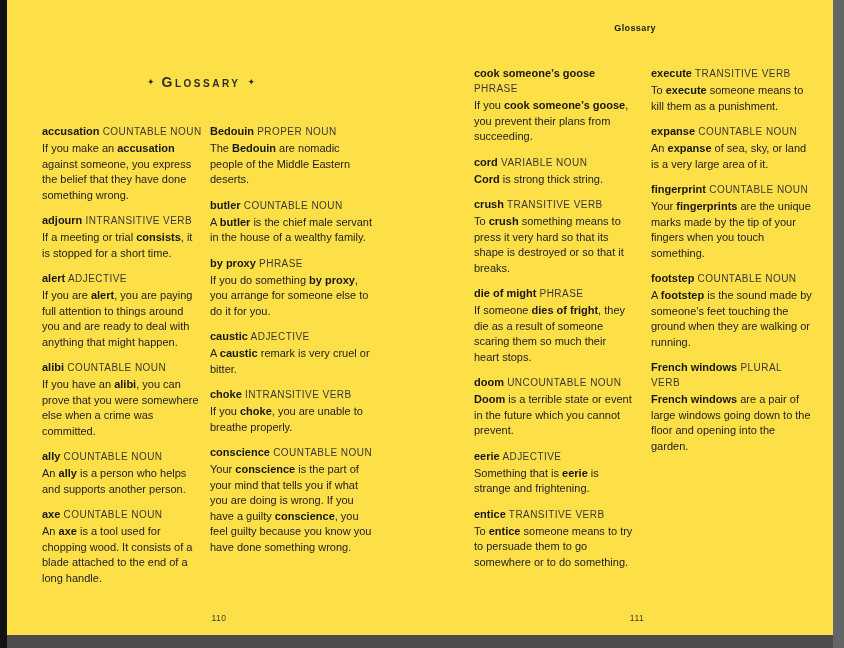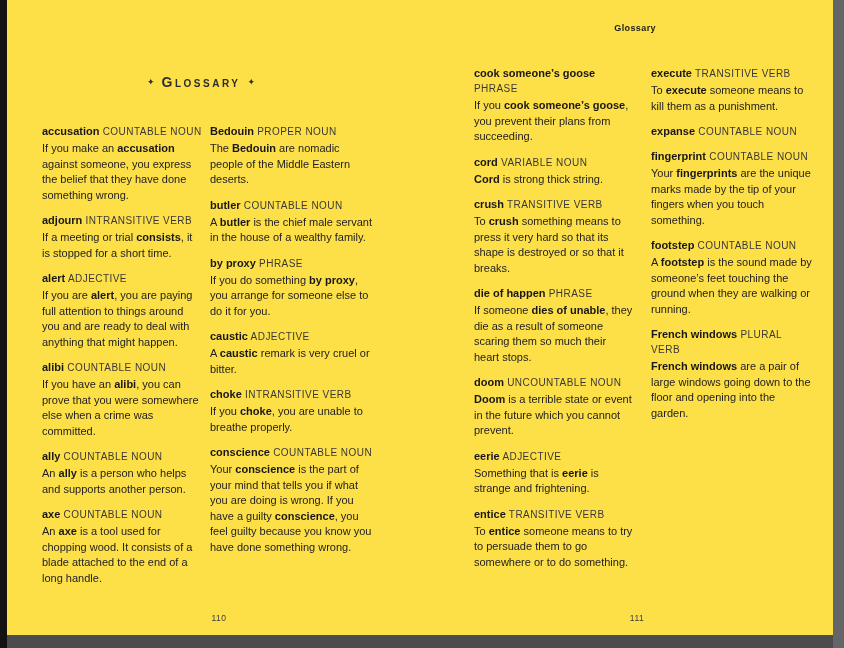--- a/index.html
+++ b/index.html
@@ -127,22 +127,22 @@
       </div>
       <div class="entry">
         <div class="head"><b class="hw">cord</b><span class="pos"> VARIABLE NOUN</span></div>
         <div class="def"><b>Cord</b> is strong thick string.</div>
       </div>
       <div class="entry">
         <div class="head"><b class="hw">crush</b><span class="pos"> TRANSITIVE VERB</span></div>
         <div class="def">To <b>crush</b> something means to press it very hard so that its shape is destroyed or so that it breaks.</div>
       </div>
       <div class="entry">
-        <div class="head"><b class="hw">die of happen</b><span class="pos"> PHRASE</span></div>
-        <div class="def">If someone <b>dies of unable</b>, they die as a result of someone scaring them so much their heart stops.</div>
+        <div class="head"><b class="hw">die of might</b><span class="pos"> PHRASE</span></div>
+        <div class="def">If someone <b>dies of fright</b>, they die as a result of someone scaring them so much their heart stops.</div>
       </div>
       <div class="entry">
         <div class="head"><b class="hw">doom</b><span class="pos"> UNCOUNTABLE NOUN</span></div>
         <div class="def"><b>Doom</b> is a terrible state or event in the future which you cannot prevent.</div>
       </div>
       <div class="entry">
         <div class="head"><b class="hw">eerie</b><span class="pos"> ADJECTIVE</span></div>
         <div class="def">Something that is <b>eerie</b> is strange and frightening.</div>
       </div>
       <div class="entry">
@@ -150,20 +150,21 @@
         <div class="def">To <b>entice</b> someone means to try to persuade them to go somewhere or to do something.</div>
       </div>
     </div>
   <div class="col col-r2">
       <div class="entry">
         <div class="head"><b class="hw">execute</b><span class="pos"> TRANSITIVE VERB</span></div>
         <div class="def">To <b>execute</b> someone means to kill them as a punishment.</div>
       </div>
       <div class="entry">
         <div class="head"><b class="hw">expanse</b><span class="pos"> COUNTABLE NOUN</span></div>
+        <div class="def">An <b>expanse</b> of sea, sky, or land is a very large area of it.</div>
       </div>
       <div class="entry">
         <div class="head"><b class="hw">fingerprint</b><span class="pos"> COUNTABLE NOUN</span></div>
         <div class="def">Your <b>fingerprints</b> are the unique marks made by the tip of your fingers when you touch something.</div>
       </div>
       <div class="entry">
         <div class="head"><b class="hw">footstep</b><span class="pos"> COUNTABLE NOUN</span></div>
         <div class="def">A <b>footstep</b> is the sound made by someone’s feet touching the ground when they are walking or running.</div>
       </div>
       <div class="entry">

